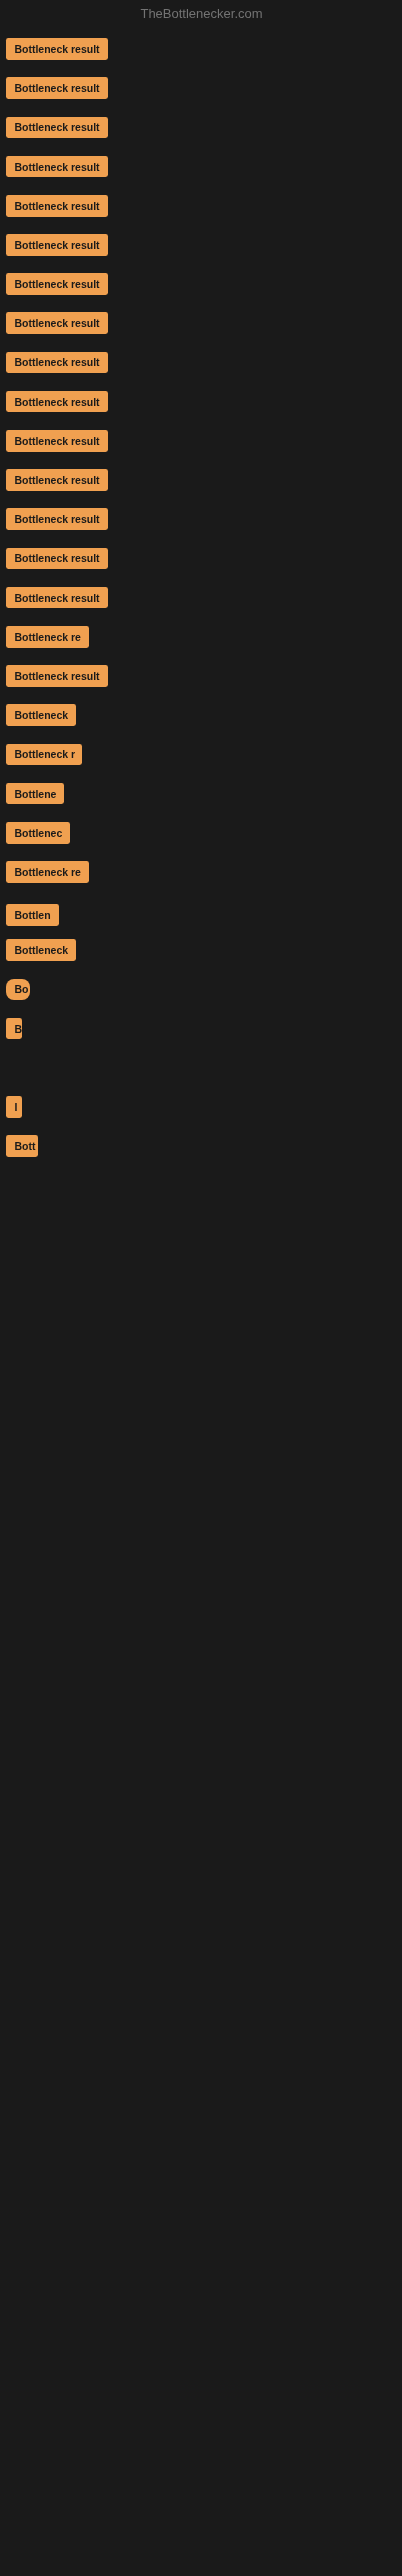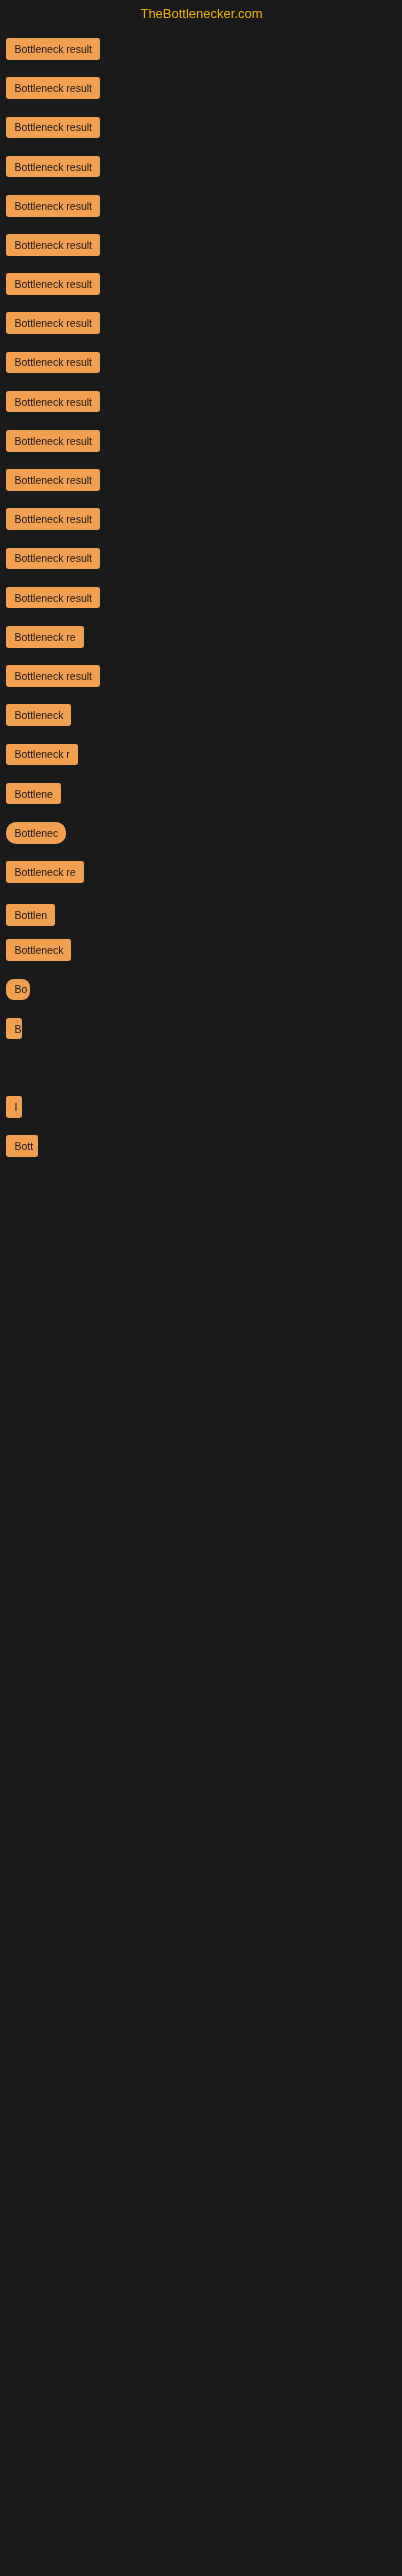--- a/index.html
+++ b/index.html
@@ -11,33 +11,33 @@
     body {
       width: 403px;
       min-height: 2576px;
       background-color: #1a1a1a;
       font-family: Arial, sans-serif;
       position: relative;
     }
 
     .site-title {
       text-align: center;
-      color: #eab308;
+      color: #737373;
       font-size: 13px;
       padding: 6.4px 0;
       background-color: #1a1a1a;
     }
 
     .bottleneck-item {
       margin: 4.8px 6.4px;
       padding: 4.8px 8px;
       background-color: #f0a050;
       color: #1a1a1a;
       font-size: 10.5px;
-      font-weight: normal;
+      font-weight: bold;
       border-radius: 2.4px;
       display: inline-block;
       white-space: nowrap;
       overflow: hidden;
     }
 
     .row {
       margin: 3.2px 0;
       height: 36px;
       display: flex;
@@ -106,21 +106,21 @@
     <div class="row">
       <div class="bottleneck-item" style="max-width: 72px;">Bottleneck</div>
     </div>
     <div class="row">
       <div class="bottleneck-item" style="max-width: 76px;">Bottleneck r</div>
     </div>
     <div class="row">
       <div class="bottleneck-item" style="max-width: 60px;">Bottlene</div>
     </div>
     <div class="row">
-      <div class="bottleneck-item" style="max-width: 64px; border-radius: 10px;">Bottlenec</div>
+      <div class="bottleneck-item" style="max-width: 64px;">Bottlenec</div>
     </div>
     <div class="row">
       <div class="bottleneck-item" style="max-width: 85px;">Bottleneck re</div>
     </div>
     <div class="row">
       <div class="bottleneck-item" style="max-width: 56px; margin-top: 12px;">Bottlen</div>
     </div>
     <div class="row">
       <div class="bottleneck-item" style="max-width: 71px;">Bottleneck</div>
     </div>

